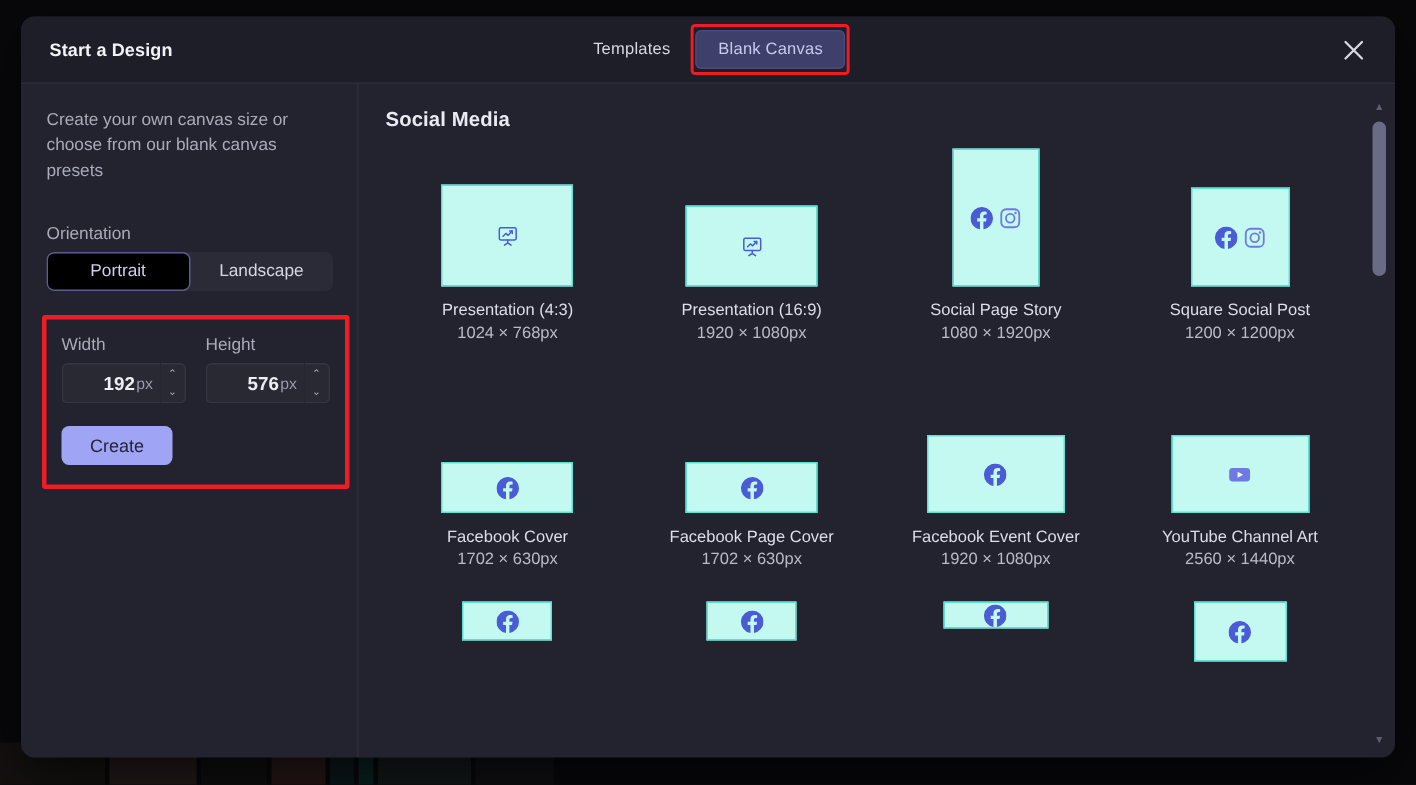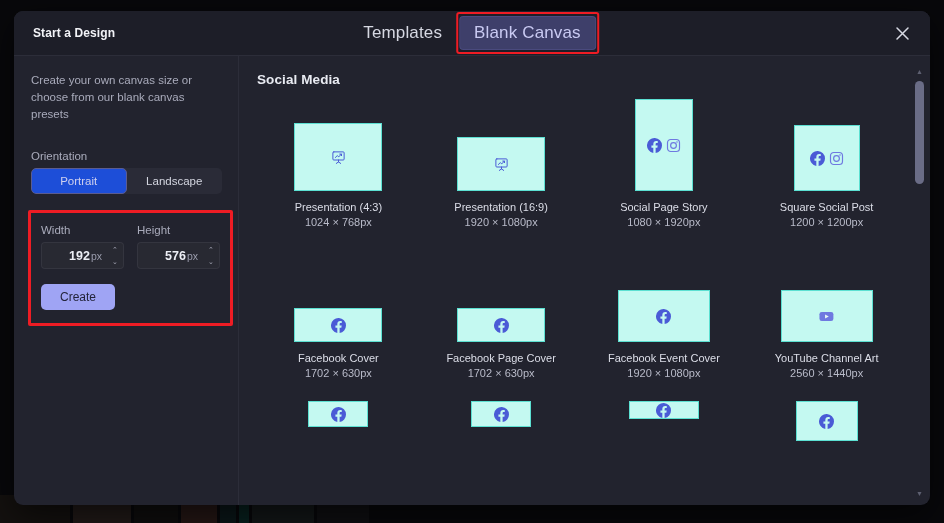--- a/index.html
+++ b/index.html
@@ -64,21 +64,21 @@
 
   #tab-group {
     position: absolute;
     left: 50%;
     transform: translateX(-50%);
     display: flex;
     align-items: center;
     gap: 2px;
   }
   .tab {
-    font-size: 17px;
+    font-size: 11px;
     color: #d6d8e2;
     padding: 6px 14px;
     border-radius: 4px;
     border: 1px solid transparent;
     cursor: pointer;
     white-space: nowrap;
     letter-spacing: .15px;
   }
   .tab.selected {
     background: #3e3f6a;
@@ -150,21 +150,21 @@
     display: flex;
     align-items: center;
     justify-content: center;
     font-size: 11.5px;
     color: #d4d6e0;
     cursor: pointer;
     border: 1px solid transparent;
     border-radius: 5px;
   }
   .seg.active {
-    background: #1d4ed8;
+    background: #000000;
     color: #cfd0ee;
     border-color: #5b5c90;
   }
 
   
   #size-section {
     position: relative;
     margin-top: 16px;
     width: 205px;
     padding: 11px 10px 13px 10px;

